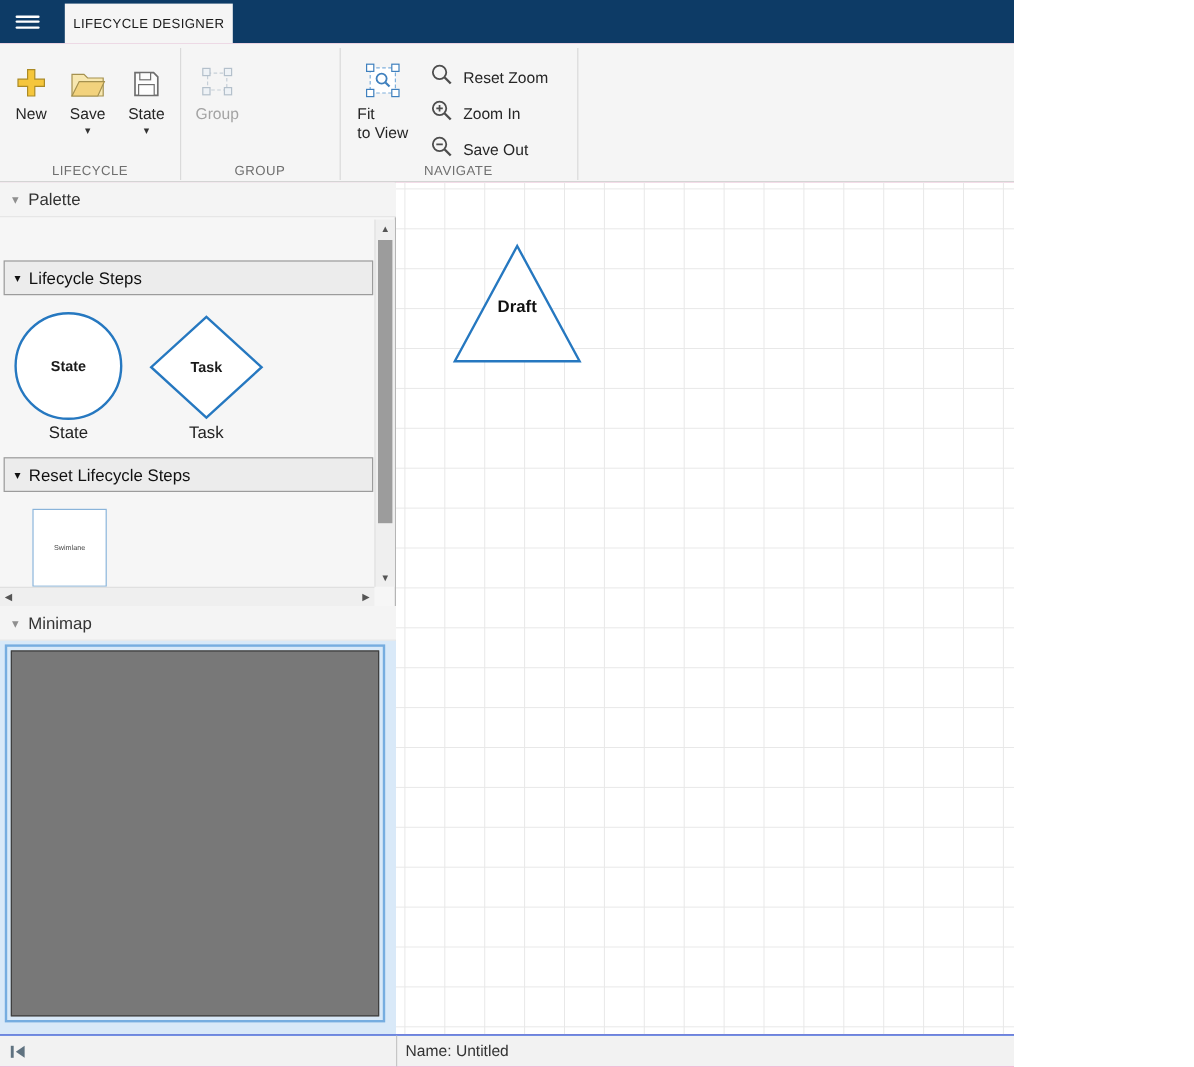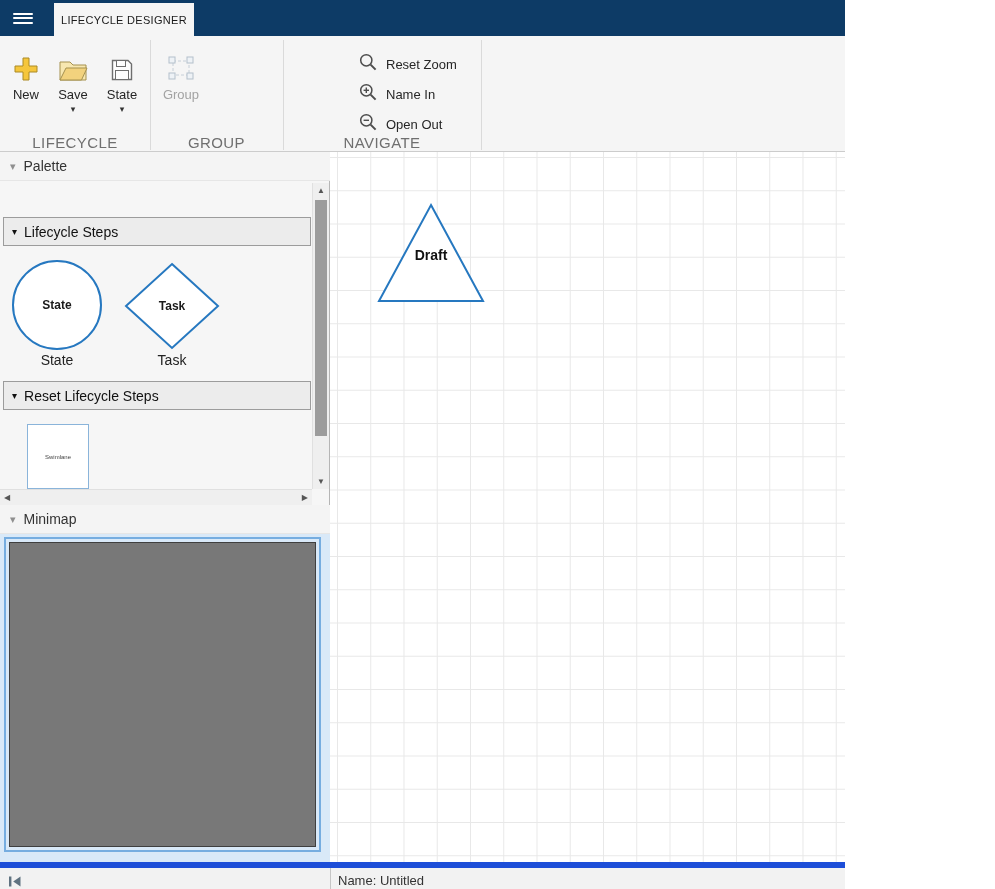--- a/index.html
+++ b/index.html
@@ -17,21 +17,21 @@
   .tab { position:absolute; left:54px; top:3px; width:140px; height:33px; background:#f5f5f5; color:#1a1a1a; font-size:11px; letter-spacing:.3px; display:flex; align-items:center; justify-content:center; cursor:pointer; }
 
   
   .toolstrip { position:absolute; left:0; top:36px; width:995px; height:116px; background:#f5f5f5; border-bottom:1px solid #cccccc; }
   .big-btn { position:absolute; top:4px; height:108px; background:none; border:none; display:flex; flex-direction:column; align-items:center; font-family:inherit; cursor:pointer; }
   .big-btn .iconbox { height:36px; display:flex; align-items:flex-end; justify-content:center; margin-top:6px; }
   .big-btn .blabel { font-size:13px; color:#262626; line-height:16px; margin-top:5px; white-space:pre-line; text-align:left; }
   .big-btn.disabled .blabel { color:#a3a3a3; }
   .caret { font-size:9px; color:#333; line-height:10px; margin-top:1px; }
   .sep { position:absolute; top:4px; height:110px; width:1px; background:#dadada; }
-  .sec-label { position:absolute; top:100px; height:14px; font-size:15px; color:#6f6f6f; text-align:center; letter-spacing:.4px; line-height:14px; }
+  .sec-label { position:absolute; top:100px; height:14px; font-size:11px; color:#6f6f6f; text-align:center; letter-spacing:.4px; line-height:14px; }
   .zoom-btn { position:absolute; left:358px; width:126px; height:28px; background:none; border:none; display:flex; align-items:flex-end; gap:8px; font-family:inherit; cursor:pointer; }
   .zoom-btn .zlabel { font-size:13px; color:#262626; }
   .zicon, .iconbox { line-height:0; }
 
   
   .body { position:absolute; left:0; top:152px; width:995px; height:710px; }
 
   .left-panel { position:absolute; left:0; top:0; width:330px; height:710px; background:#f6f6f6; border-right:1px solid #b5b5b5; }
   .panel-header { position:absolute; left:0; width:330px; height:29px; display:flex; align-items:center; gap:8px; padding-left:10px; font-size:14px; color:#333; background:#f4f4f4; border-bottom:1px solid #e6e6e6; cursor:pointer; }
   .panel-header .chev { color:#8f8f8f; font-size:11px; }
@@ -66,21 +66,21 @@
     background-color:#ffffff;
     background-image:
       linear-gradient(to right, var(--grid-line,#e8e8e8) 1px, transparent 1px),
       linear-gradient(to bottom, var(--grid-line,#e8e8e8) 1px, transparent 1px);
     background-size:33.25px 33.25px;
     background-position:7px 5px;
   }
   .node { position:absolute; cursor:pointer; }
 
   
-  .statusbar { position:absolute; left:0; top:862px; width:995px; height:27px; background:#f2f2f2; border-top:6px solid #1d4ed8; }
+  .statusbar { position:absolute; left:0; top:862px; width:995px; height:27px; background:#f2f2f2; border-top:1px solid #1d4ed8; }
   .sb-collapse { position:absolute; left:6px; top:6px; width:18px; height:15px; background:none; border:none; cursor:pointer; line-height:0; }
   .sb-sep { position:absolute; left:330px; top:0; width:1px; height:26px; background:#c6c6c6; }
   .sb-name { position:absolute; left:338px; top:0; height:26px; line-height:26px; font-size:13px; color:#333; }
 </style>
 </head>
 <body>
 
 <div class="app">
 
   <header class="titlebar">
@@ -139,52 +139,67 @@
           <rect x="3" y="19" width="6" height="6" fill="#eef2f6" stroke="#b4c0cb"></rect>
           <rect x="21" y="19" width="6" height="6" fill="#eef2f6" stroke="#b4c0cb"></rect>
         </svg>
       </span>
       <span class="blabel">Group</span>
     </button>
 
 
     <div class="sep" style="left:283px"></div>
 
+    <button class="big-btn" style="left:290px;width:58px">
+      <span class="iconbox">
+        <svg width="30" height="30" viewBox="0 0 30 30">
+          <rect x="4.5" y="4.5" width="21" height="21" fill="#fff" stroke="#7fb0dc" stroke-dasharray="3 2"></rect>
+          <rect x="1.5" y="1.5" width="6" height="6" fill="#fff" stroke="#3f80be"></rect>
+          <rect x="22.5" y="1.5" width="6" height="6" fill="#fff" stroke="#3f80be"></rect>
+          <rect x="1.5" y="22.5" width="6" height="6" fill="#fff" stroke="#3f80be"></rect>
+          <rect x="22.5" y="22.5" width="6" height="6" fill="#fff" stroke="#3f80be"></rect>
+          <circle cx="14" cy="13.5" r="4.2" fill="none" stroke="#3f80be" stroke-width="1.5"></circle>
+          <line x1="17.2" y1="16.7" x2="20.6" y2="20.1" stroke="#3f80be" stroke-width="1.8"></line>
+        </svg>
+      </span>
+      <span class="blabel">Fit
+to View</span>
+    </button>
 
     <button class="zoom-btn" style="top:8px">
       <span class="zicon">
         <svg width="20" height="20" viewBox="0 0 20 20">
           <circle cx="8.3" cy="8.3" r="5.6" fill="none" stroke="#4d4d4d" stroke-width="1.5"></circle>
           <line x1="12.6" y1="12.6" x2="17.6" y2="17.6" stroke="#4d4d4d" stroke-width="2"></line>
         </svg>
       </span>
       <span class="zlabel">Reset Zoom</span>
     </button>
 
     <button class="zoom-btn" style="top:38px">
       <span class="zicon">
         <svg width="20" height="20" viewBox="0 0 20 20">
           <circle cx="8.3" cy="8.3" r="5.6" fill="none" stroke="#4d4d4d" stroke-width="1.5"></circle>
           <line x1="12.6" y1="12.6" x2="17.6" y2="17.6" stroke="#4d4d4d" stroke-width="2"></line>
           <line x1="8.3" y1="5.6" x2="8.3" y2="11" stroke="#4d4d4d" stroke-width="1.4"></line>
           <line x1="5.6" y1="8.3" x2="11" y2="8.3" stroke="#4d4d4d" stroke-width="1.4"></line>
         </svg>
       </span>
-      <span class="zlabel">Name In</span>
+      <span class="zlabel">Zoom In</span>
     </button>
 
     <button class="zoom-btn" style="top:68px">
       <span class="zicon">
         <svg width="20" height="20" viewBox="0 0 20 20">
           <circle cx="8.3" cy="8.3" r="5.6" fill="none" stroke="#4d4d4d" stroke-width="1.5"></circle>
           <line x1="12.6" y1="12.6" x2="17.6" y2="17.6" stroke="#4d4d4d" stroke-width="2"></line>
           <line x1="5.6" y1="8.3" x2="11" y2="8.3" stroke="#4d4d4d" stroke-width="1.4"></line>
         </svg>
       </span>
-      <span class="zlabel">Open Out</span>
+      <span class="zlabel">Save Out</span>
     </button>
 
     <div class="sep" style="left:481px"></div>
 
     <div class="sec-label" style="left:0;width:150px">LIFECYCLE</div>
     <div class="sec-label" style="left:150px;width:133px">GROUP</div>
     <div class="sec-label" style="left:283px;width:198px">NAVIGATE</div>
   </div>
 
   <div class="body">

